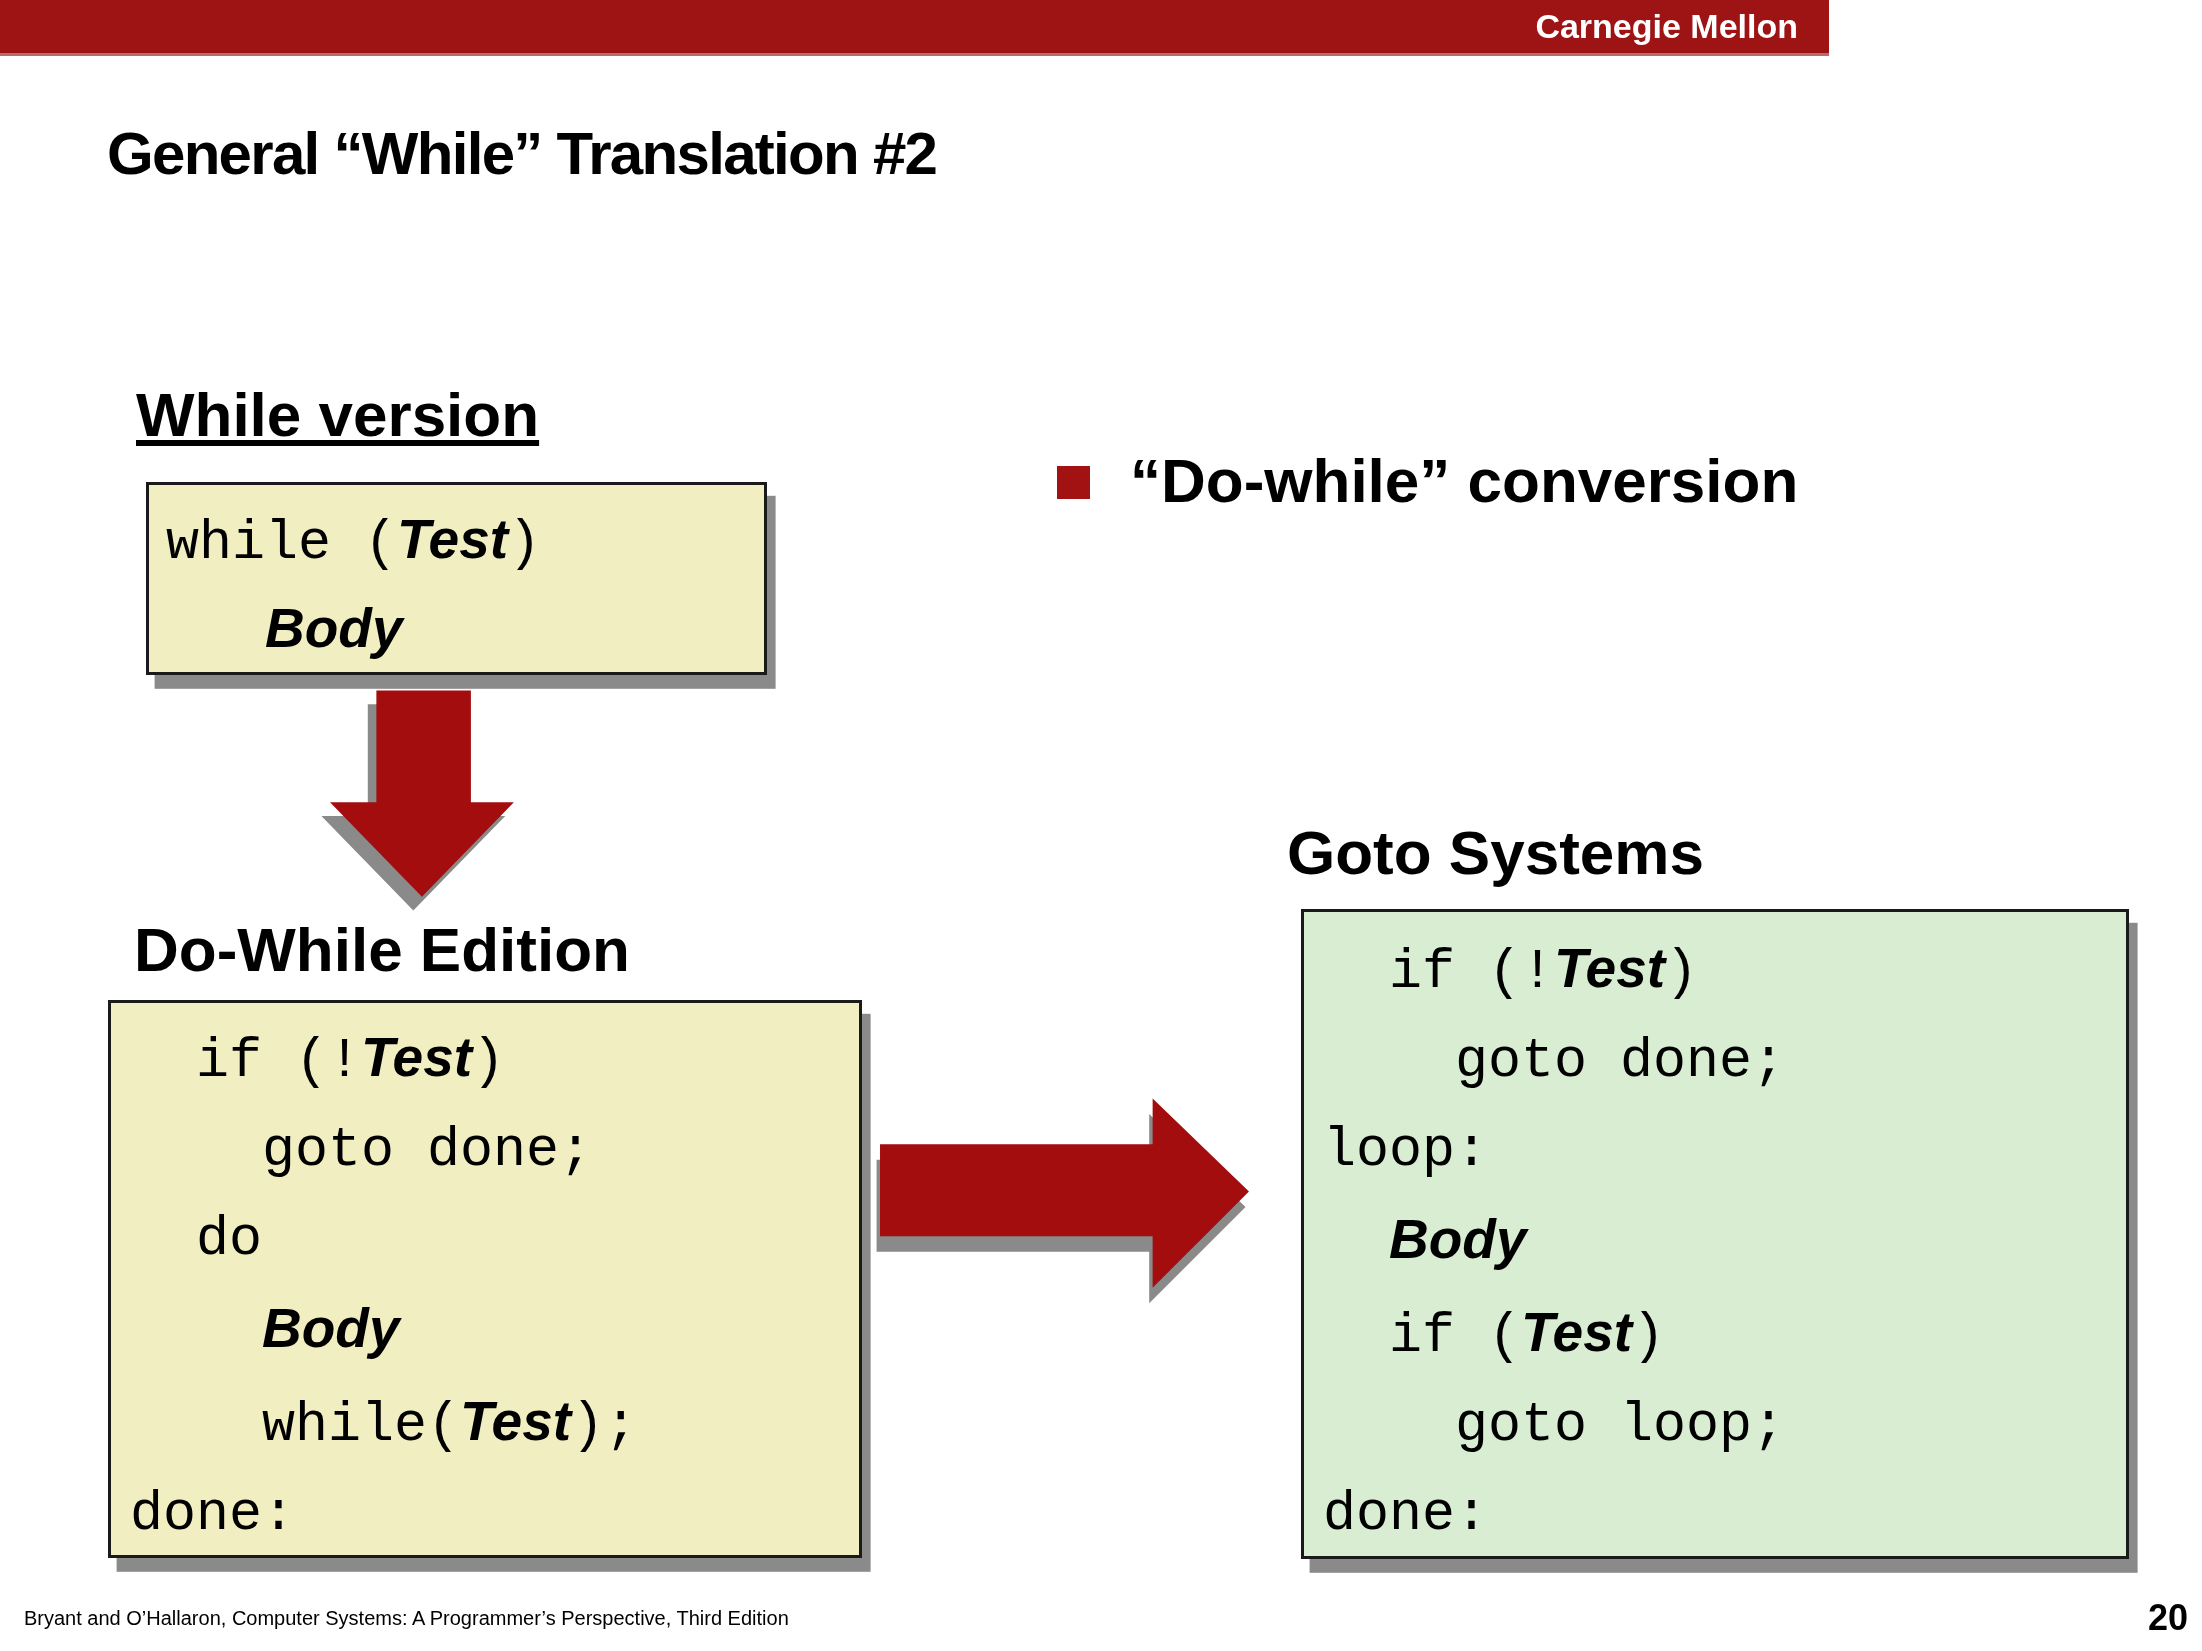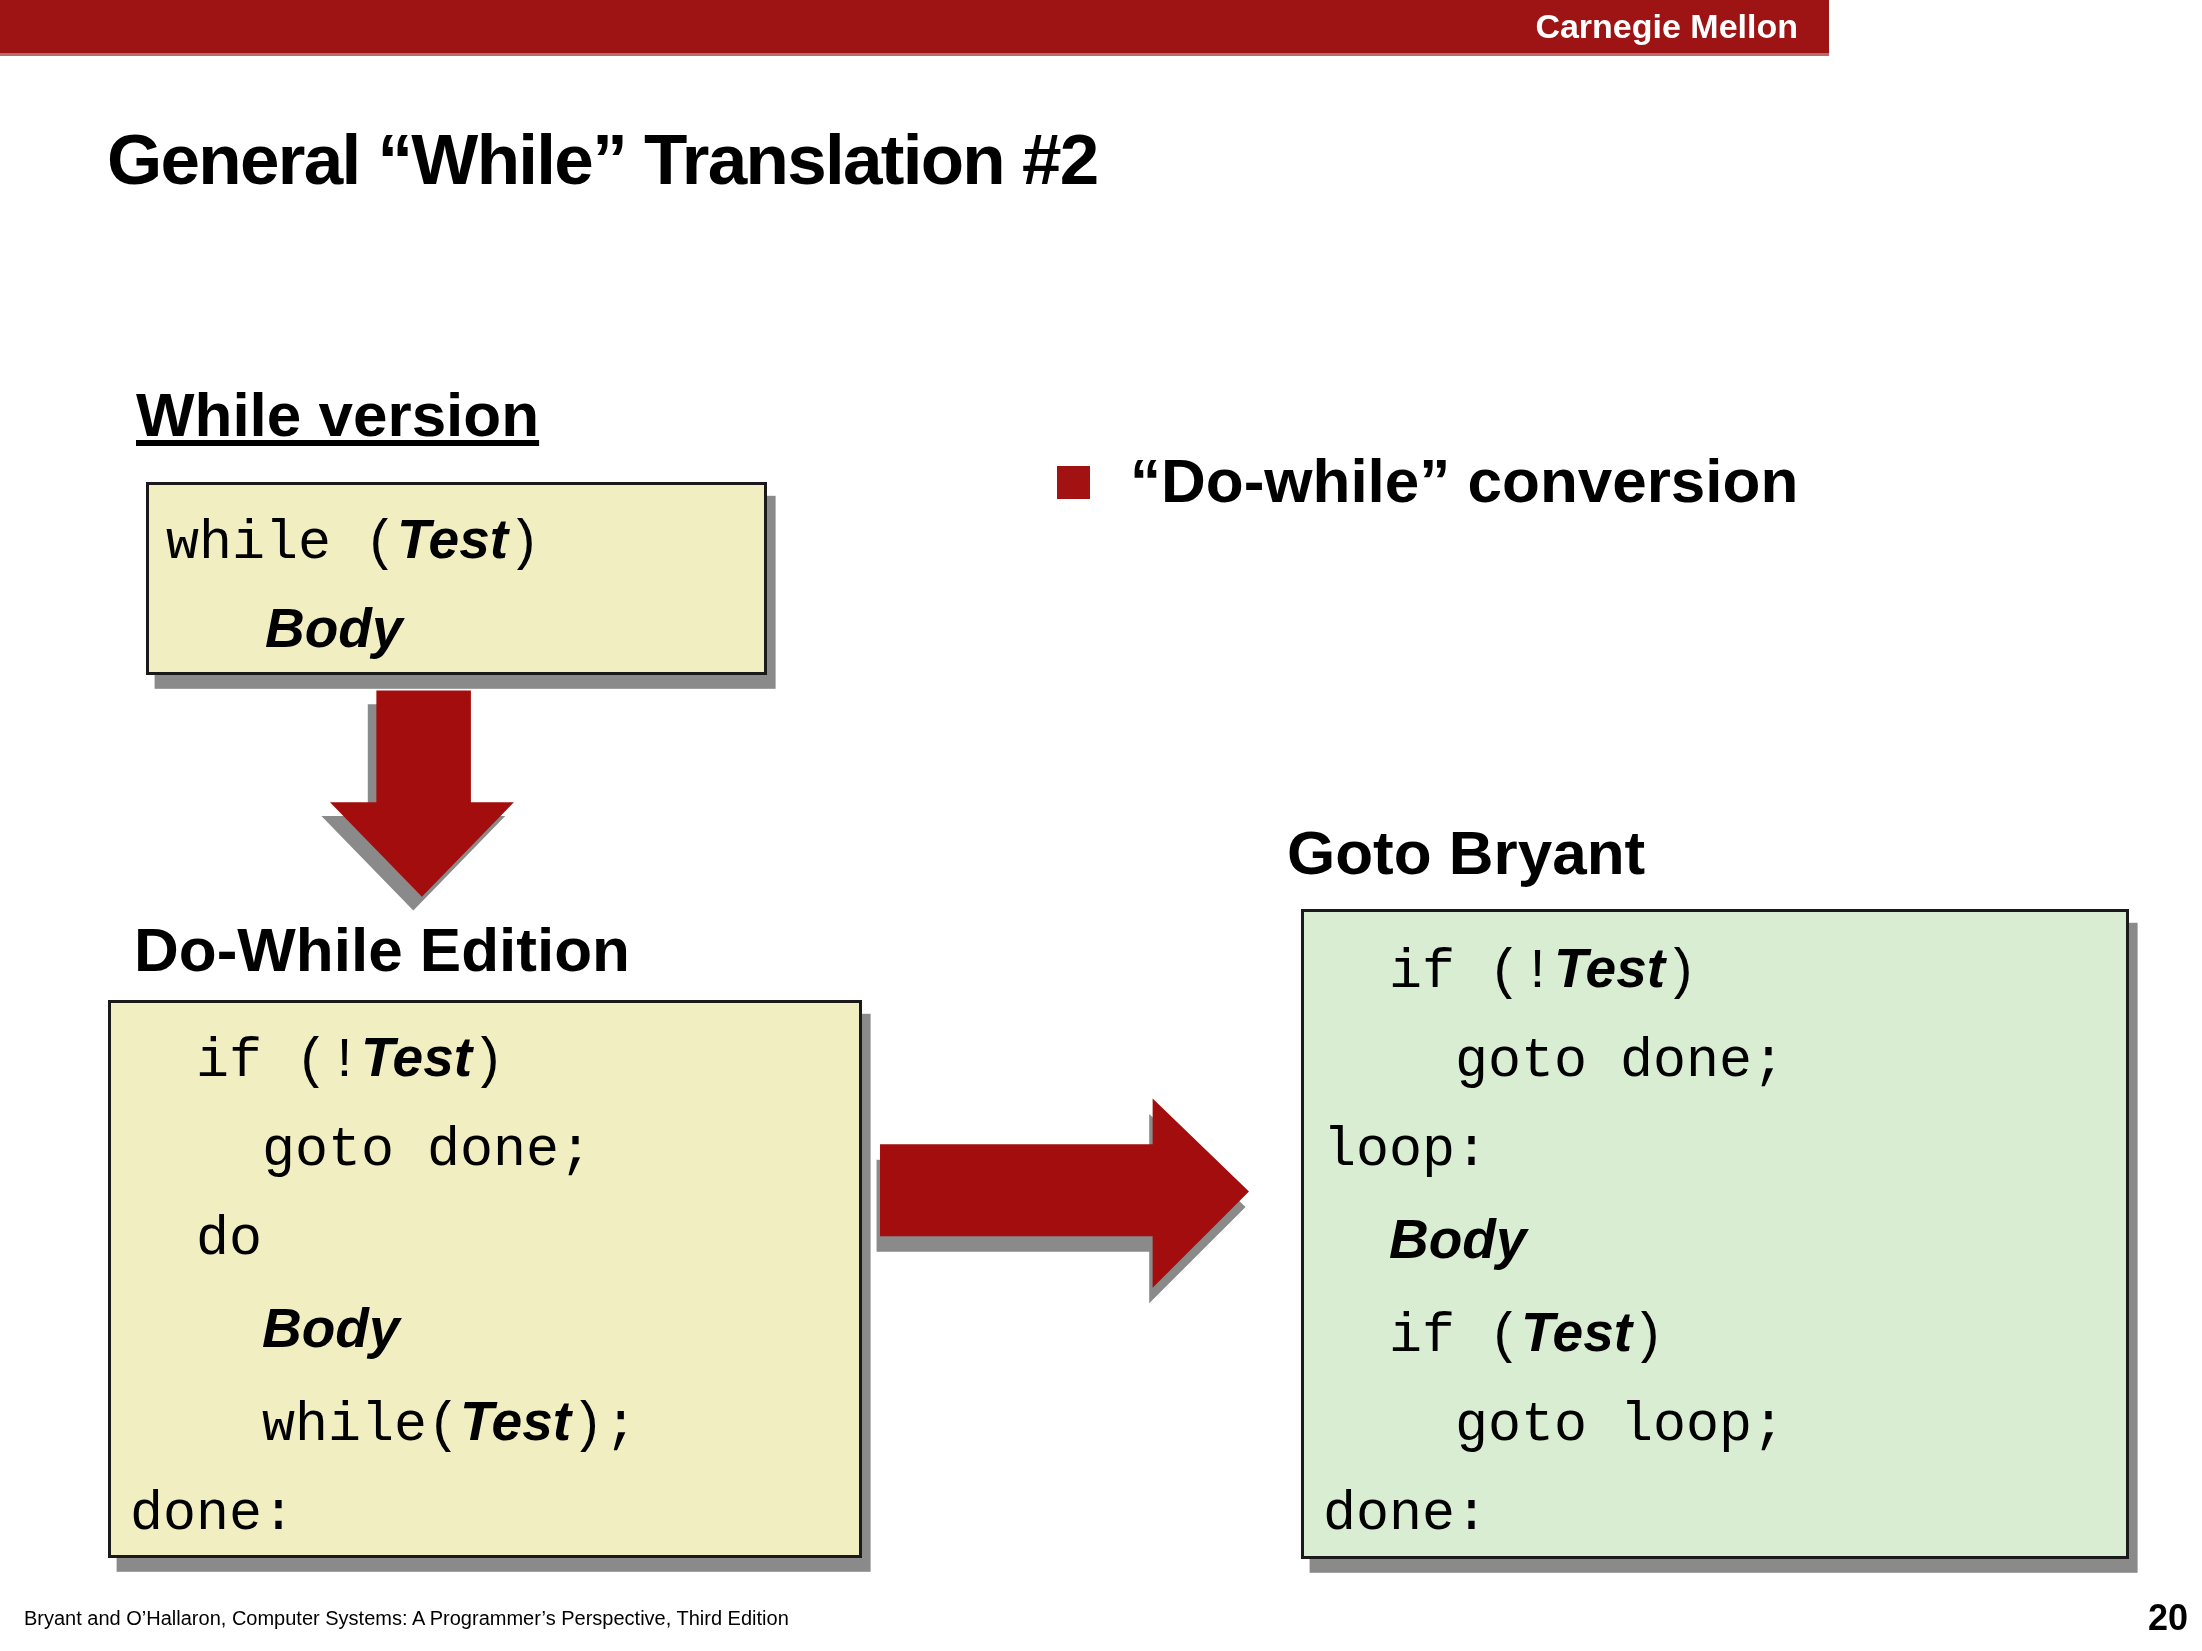--- a/index.html
+++ b/index.html
@@ -21,21 +21,21 @@
     position:absolute;left:0;top:0;width:1829px;height:53px;
     background:var(--bar-red);
     border-bottom:3.4px solid #b96a6a;
   }
   .brand{
     position:absolute;right:31px;top:0;height:53px;display:flex;align-items:center;
     color:#ffffff;font-weight:bold;font-size:34px;
   }
   .slide-title{
     position:absolute;left:107px;top:119px;
-    font-size:71px;font-weight:bold;letter-spacing:-1.7px;white-space:nowrap;
+    font-size:60px;font-weight:bold;letter-spacing:-1.7px;white-space:nowrap;
   }
   .sec-label{
     position:absolute;font-size:62px;font-weight:bold;white-space:nowrap;
   }
   #label-while{left:136px;top:379px;text-decoration:underline;}
   #label-dowhile{left:134px;top:914px;}
   #label-goto{left:1287px;top:817px;}
 
   .code-box{
     position:absolute;border:3.4px solid var(--border-dark);
@@ -92,19 +92,19 @@
 
 <div class="sec-label" id="label-dowhile">Do-While Edition</div>
 
 <div class="code-box" id="box-dowhile"><div class="code-line"><span class="f-m">  if (!</span><span class="f-v">Test</span><span class="f-m">)</span></div><div class="code-line"><span class="f-m">    goto done;</span></div><div class="code-line"><span class="f-m">  do</span></div><div class="code-line"><span class="f-m">    </span><span class="f-v">Body</span></div><div class="code-line"><span class="f-m">    while(</span><span class="f-v">Test</span><span class="f-m">);</span></div><div class="code-line"><span class="f-m">done:</span></div></div>
 
 <svg class="arrow-svg" id="right-arrow" width="387" height="217" viewBox="0 0 450 252">
   <polygon class="arrow-shadow" points="3,82 320,82 320,29 432,137 320,249 320,189 3,189"></polygon>
   <polygon class="arrow-main" points="7,64 324,64 324,11 436,119 324,231 324,171 7,171"></polygon>
 </svg>
 
-<div class="sec-label" id="label-goto">Goto Bryant</div>
+<div class="sec-label" id="label-goto">Goto Systems</div>
 
 <div class="code-box" id="box-goto"><div class="code-line"><span class="f-m">  if (!</span><span class="f-v">Test</span><span class="f-m">)</span></div><div class="code-line"><span class="f-m">    goto done;</span></div><div class="code-line"><span class="f-m">loop:</span></div><div class="code-line"><span class="f-m">  </span><span class="f-v">Body</span></div><div class="code-line"><span class="f-m">  if (</span><span class="f-v">Test</span><span class="f-m">)</span></div><div class="code-line"><span class="f-m">    goto loop;</span></div><div class="code-line"><span class="f-m">done:</span></div></div>
 
 <div class="footer-citation">Bryant and O’Hallaron, Computer Systems: A Programmer’s Perspective, Third Edition</div>
 <div class="page-number">20</div>
 
 
 </body></html>

